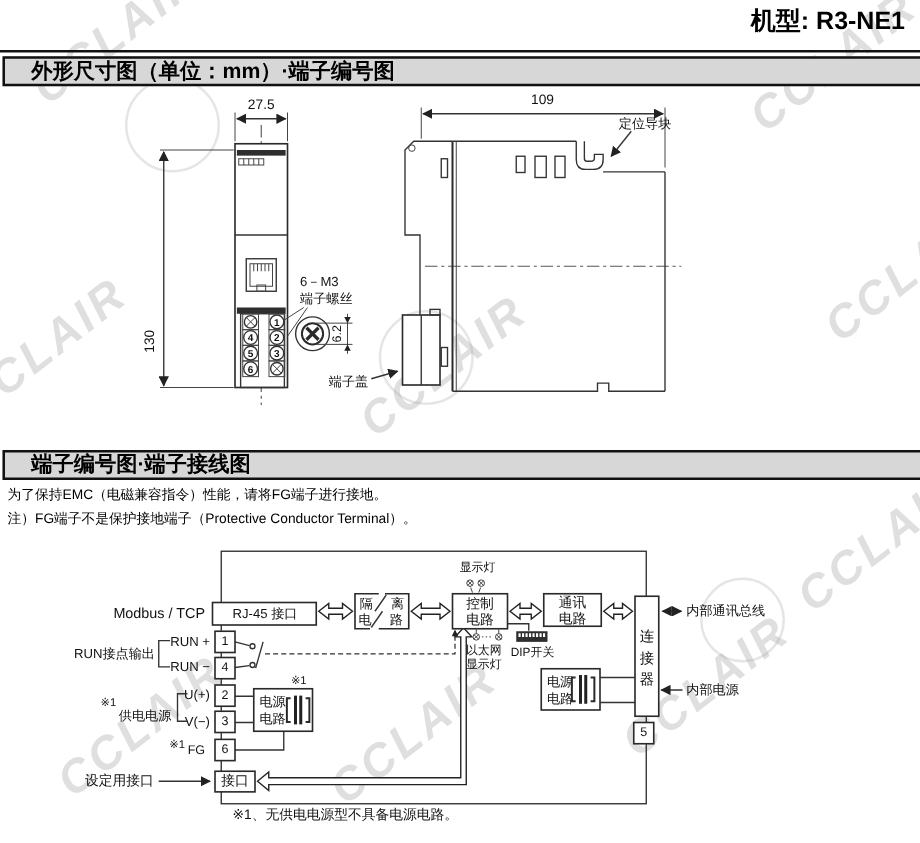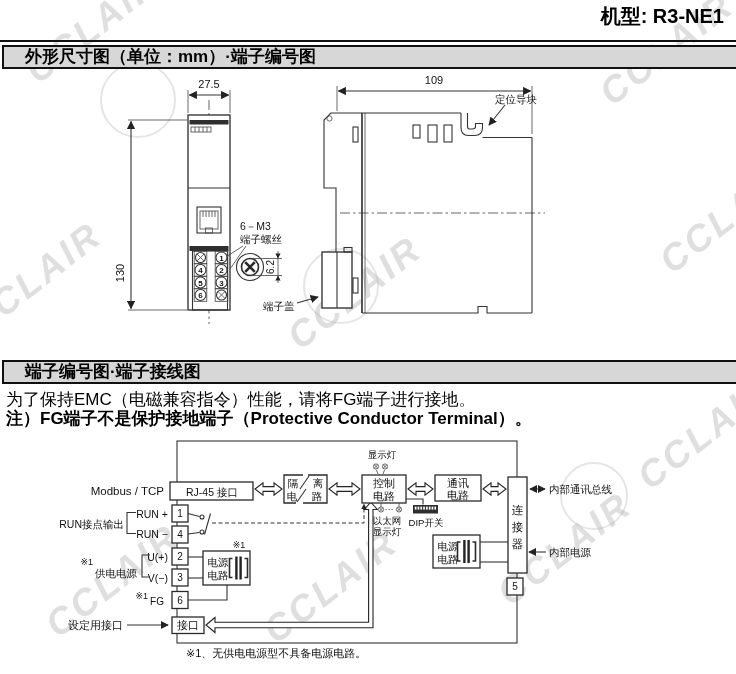--- a/index.html
+++ b/index.html
@@ -11,23 +11,23 @@
   .wm-circle{position:absolute;border:2.5px solid rgba(170,170,170,.30);
       border-radius:50%;pointer-events:none;z-index:1;}
   .content{position:absolute;inset:0;z-index:2;}
   .model-title{position:absolute;top:3px;right:12px;font-size:20px;font-weight:600;}
   .top-rule{position:absolute;top:40px;left:0;width:736px;border-top:2px solid #111;}
   .sec-hdr{position:absolute;left:2px;width:714px;height:20px;background:#d7d7d7;
       border:2px solid #111;font-size:17px;font-weight:bold;line-height:20px;
       padding-left:21px;}
   .hdr1{top:45px;}
   .hdr2{top:360px;}
-  .body-note{position:absolute;left:6px;font-size:17px;}
+  .body-note{position:absolute;left:6px;font-size:11px;}
   .n1{top:388px;}
-  .n2{top:407px;font-weight:bold;}
+  .n2{top:407px;}
   svg{position:absolute;left:0;}
   svg text{font-family:"Liberation Sans","DejaVu Sans",sans-serif;fill:#111;
       dominant-baseline:central;}
   .ln{stroke:#333;stroke-width:1.1;fill:none;}
   .ln2{stroke:#2a2a2a;stroke-width:1.6;fill:none;}
   .thin{stroke:#444;stroke-width:.8;fill:none;}
   .wbox{fill:#fff;stroke:#2a2a2a;stroke-width:1.3;}
   .dark{fill:#2e2e2e;stroke:none;}
   .dash{stroke:#333;stroke-width:1;fill:none;stroke-dasharray:4 2.5;}
   .cline{stroke:#555;stroke-width:.9;fill:none;stroke-dasharray:10 3 2.5 3;}

